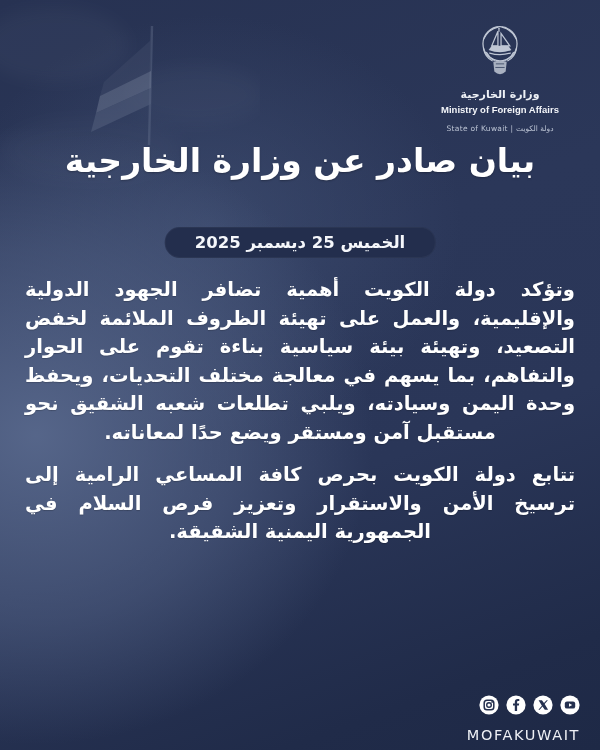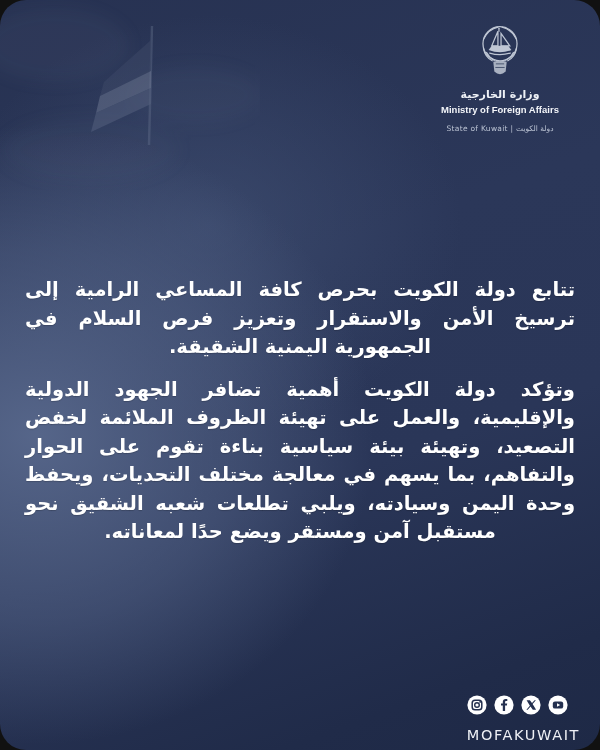--- a/index.html
+++ b/index.html
@@ -7,21 +7,20 @@
     position:relative;
     width:600px;height:750px;
     margin:0 auto;
     overflow:hidden;
     font-family:"DejaVu Sans",sans-serif;
     color:#ffffff;
     background:
       radial-gradient(ellipse 75% 55% at 6% 58%, rgba(88,104,140,0.95) 0%, rgba(88,104,140,0.45) 45%, rgba(88,104,140,0) 75%),
       radial-gradient(ellipse 60% 40% at 35% 30%, rgba(70,86,122,0.55) 0%, rgba(70,86,122,0) 70%),
       linear-gradient(160deg, #273252 0%, #2b3759 38%, #2a3658 62%, #202b49 88%, #1e2946 100%);
-    border-radius: 26px;
   }
   
   .flag-photo{position:absolute;top:0;left:0;opacity:.55;}
   
   .logo-block{
     position:absolute;top:20px;right:18px;width:164px;
     display:flex;flex-direction:column;align-items:center;text-align:center;
   }
   .logo-block .emblem{opacity:.92;}
   .ministry-ar{font-size:11px;font-weight:bold;margin-top:4px;color:#eef1f6;}
@@ -54,21 +53,21 @@
     text-align-last:center;
     font-size:19.5px;
     line-height:28.5px;
     font-weight:bold;
     color:#ffffff;
     text-shadow:0 1px 1px rgba(0,0,0,.18);
   }
   
   .footer-social{
     position:absolute;right:20px;bottom:7px;
-    display:flex;flex-direction:column;align-items:flex-start;gap:12px;
+    display:flex;flex-direction:column;align-items:flex-end;gap:12px;
   }
   .social-row{display:flex;gap:7px;}
   .social-row svg{display:block;}
   .handle{
     font-size:14.5px;letter-spacing:1.6px;color:#eef0f5;font-weight:normal;
   }
 </style>
 </head>
 <body>
 
@@ -106,25 +105,27 @@
       </g>
       <path d="M38,58 Q60,67 82,58 L76,50 L44,50 Z" fill="#ccd3df"></path>
       <path d="M47,81 Q60,77 73,81 L71,100 Q60,110 49,100 Z" fill="#b4bcca"></path>
       <path d="M52,85 L68,85 M51,92 L69,92" stroke="#3a4662" stroke-width="1.6" fill="none"></path>
     </svg>
     <div class="ministry-ar">وزارة الخارجية</div>
     <div class="ministry-en">Ministry of Foreign Affairs</div>
     <div class="state-line">State of Kuwait  |  دولة الكويت</div>
   </div>
 
+  <h1 class="title">بيان صادر عن وزارة الخارجية</h1>
 
+  <div class="date-badge">الخميس 25 ديسمبر 2025</div>
 
   <div class="statement">
+    <p>وتؤكد دولة الكويت أهمية تضافر الجهود الدولية والإقليمية، والعمل على تهيئة الظروف الملائمة لخفض التصعيد، وتهيئة بيئة سياسية بناءة تقوم على الحوار والتفاهم، بما يسهم في معالجة مختلف التحديات، ويحفظ وحدة اليمن وسيادته، ويلبي تطلعات شعبه الشقيق نحو مستقبل آمن ومستقر ويضع حدًا لمعاناته.</p>
     <p>تتابع دولة الكويت بحرص كافة المساعي الرامية إلى ترسيخ الأمن والاستقرار وتعزيز فرص السلام في الجمهورية اليمنية الشقيقة.</p>
-    <p>وتؤكد دولة الكويت أهمية تضافر الجهود الدولية والإقليمية، والعمل على تهيئة الظروف الملائمة لخفض التصعيد، وتهيئة بيئة سياسية بناءة تقوم على الحوار والتفاهم، بما يسهم في معالجة مختلف التحديات، ويحفظ وحدة اليمن وسيادته، ويلبي تطلعات شعبه الشقيق نحو مستقبل آمن ومستقر ويضع حدًا لمعاناته.</p>
   </div>
 
   <div class="footer-social">
     <div class="social-row">
       <svg width="20" height="20" viewBox="0 0 20 20">
         <circle cx="10" cy="10" r="9.6" fill="#ffffff"></circle>
         <rect x="5.2" y="5.2" width="9.6" height="9.6" rx="2.8" fill="none" stroke="#24304f" stroke-width="1.5"></rect>
         <circle cx="10" cy="10" r="2.3" fill="none" stroke="#24304f" stroke-width="1.4"></circle>
         <circle cx="13.1" cy="6.9" r="0.9" fill="#24304f"></circle>
       </svg>

